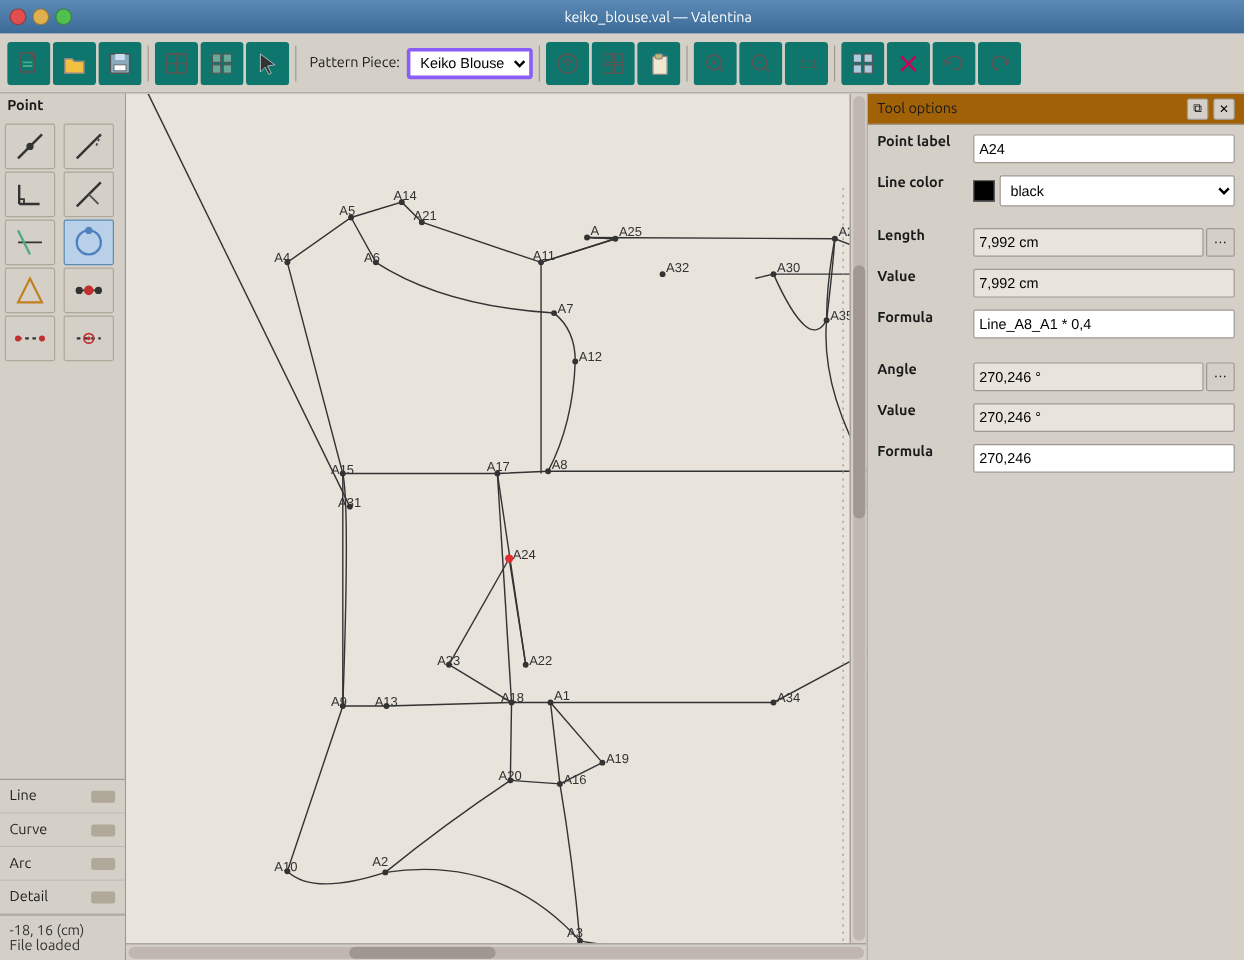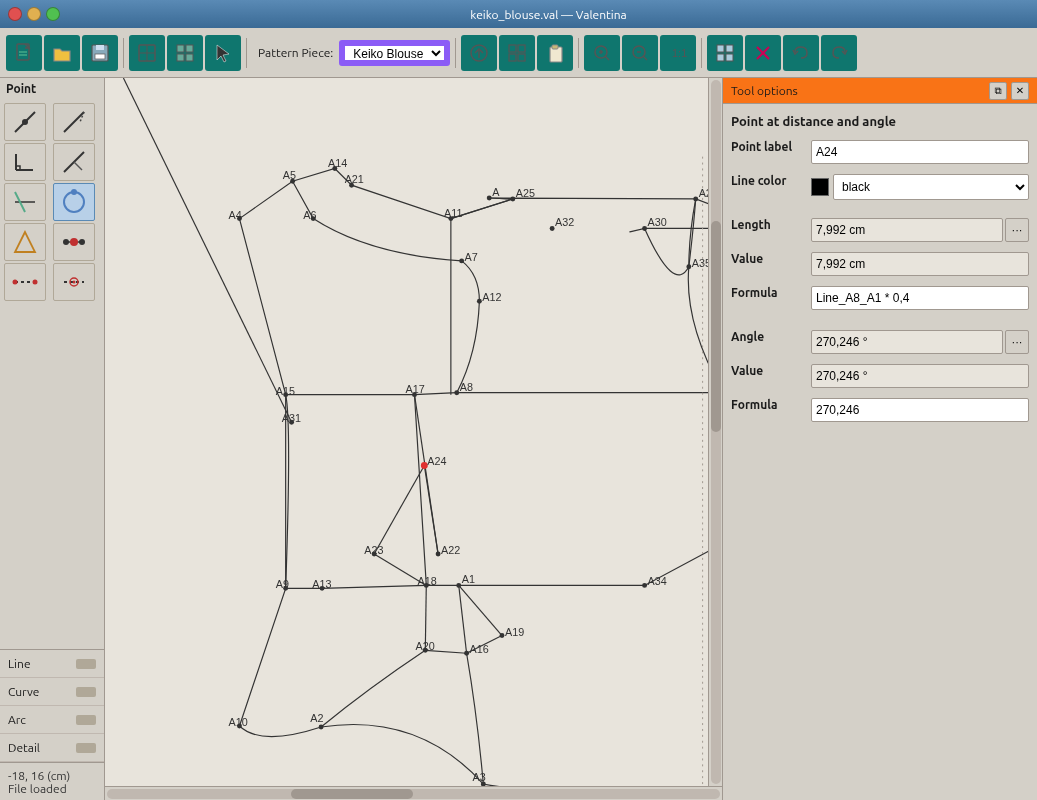--- a/index.html
+++ b/index.html
@@ -49,21 +49,21 @@
       border-radius: 3px;
       cursor: pointer;
       display: flex; align-items: center; justify-content: center;
       font-size: 18px;
     }
     .tb-separator { width: 1px; height: 30px; background: #a09890; margin: 0 3px; }
     .pattern-piece-label { font-size: 12px; margin-left: 6px; margin-right: 4px; }
     .pattern-piece-select {
       height: 26px;
       background: #ffffff;
-      border: 6px solid #8b5cf6;
+      border: 3px solid #8b5cf6;
       border-radius: 3px;
       padding: 0 4px;
       font-size: 12px;
       cursor: pointer;
     }
 
     
     #main-layout {
       display: flex;
       height: calc(800px - 28px - 50px);
@@ -184,21 +184,21 @@
     #right-panel {
       width: 315px;
       background: #d4d0c8;
       border-left: 1px solid #a09890;
       display: flex;
       flex-direction: column;
       overflow: hidden;
     }
     #tool-options-header {
       height: 26px;
-      background: #f97316;
+      background: #a16207;
       display: flex;
       align-items: center;
       justify-content: space-between;
       padding: 0 8px;
       border-bottom: 1px solid #a09890;
     }
     #tool-options-title { font-size: 12px; font-weight: normal; }
     #tool-options-controls { display: flex; gap: 4px; }
     .panel-btn {
       width: 18px; height: 18px;
@@ -727,21 +727,20 @@
   <div id="right-panel">
     <div id="tool-options-header">
       <span id="tool-options-title">Tool options</span>
       <div id="tool-options-controls">
         <button class="panel-btn">⧉</button>
         <button class="panel-btn">✕</button>
       </div>
     </div>
 
     <div id="properties-panel">
-      <div id="properties-title">Point at distance and angle</div>
 
       <div class="prop-row">
         <span class="prop-label">Point label</span>
         <input class="prop-input" type="text" value="A24" style="">
       </div>
 
 
       <div class="prop-row">
         <span class="prop-label">Line color</span>
         <div style="display:flex;align-items:center;flex:1;">

